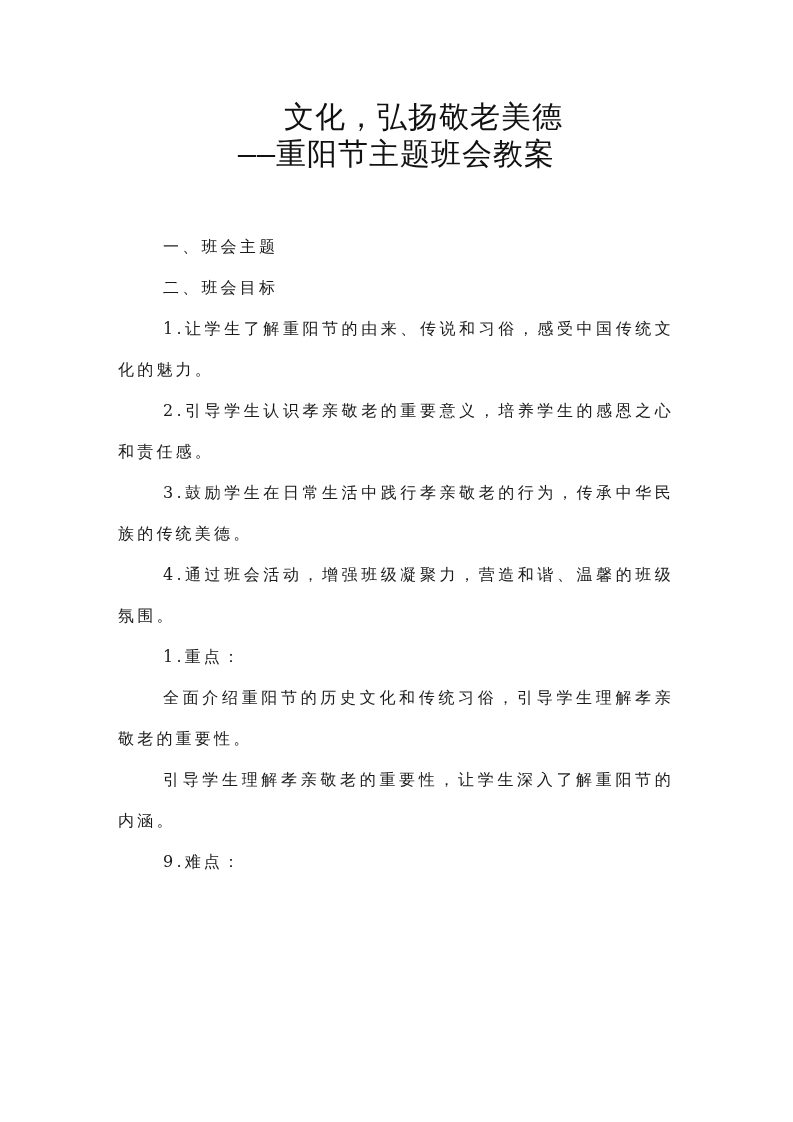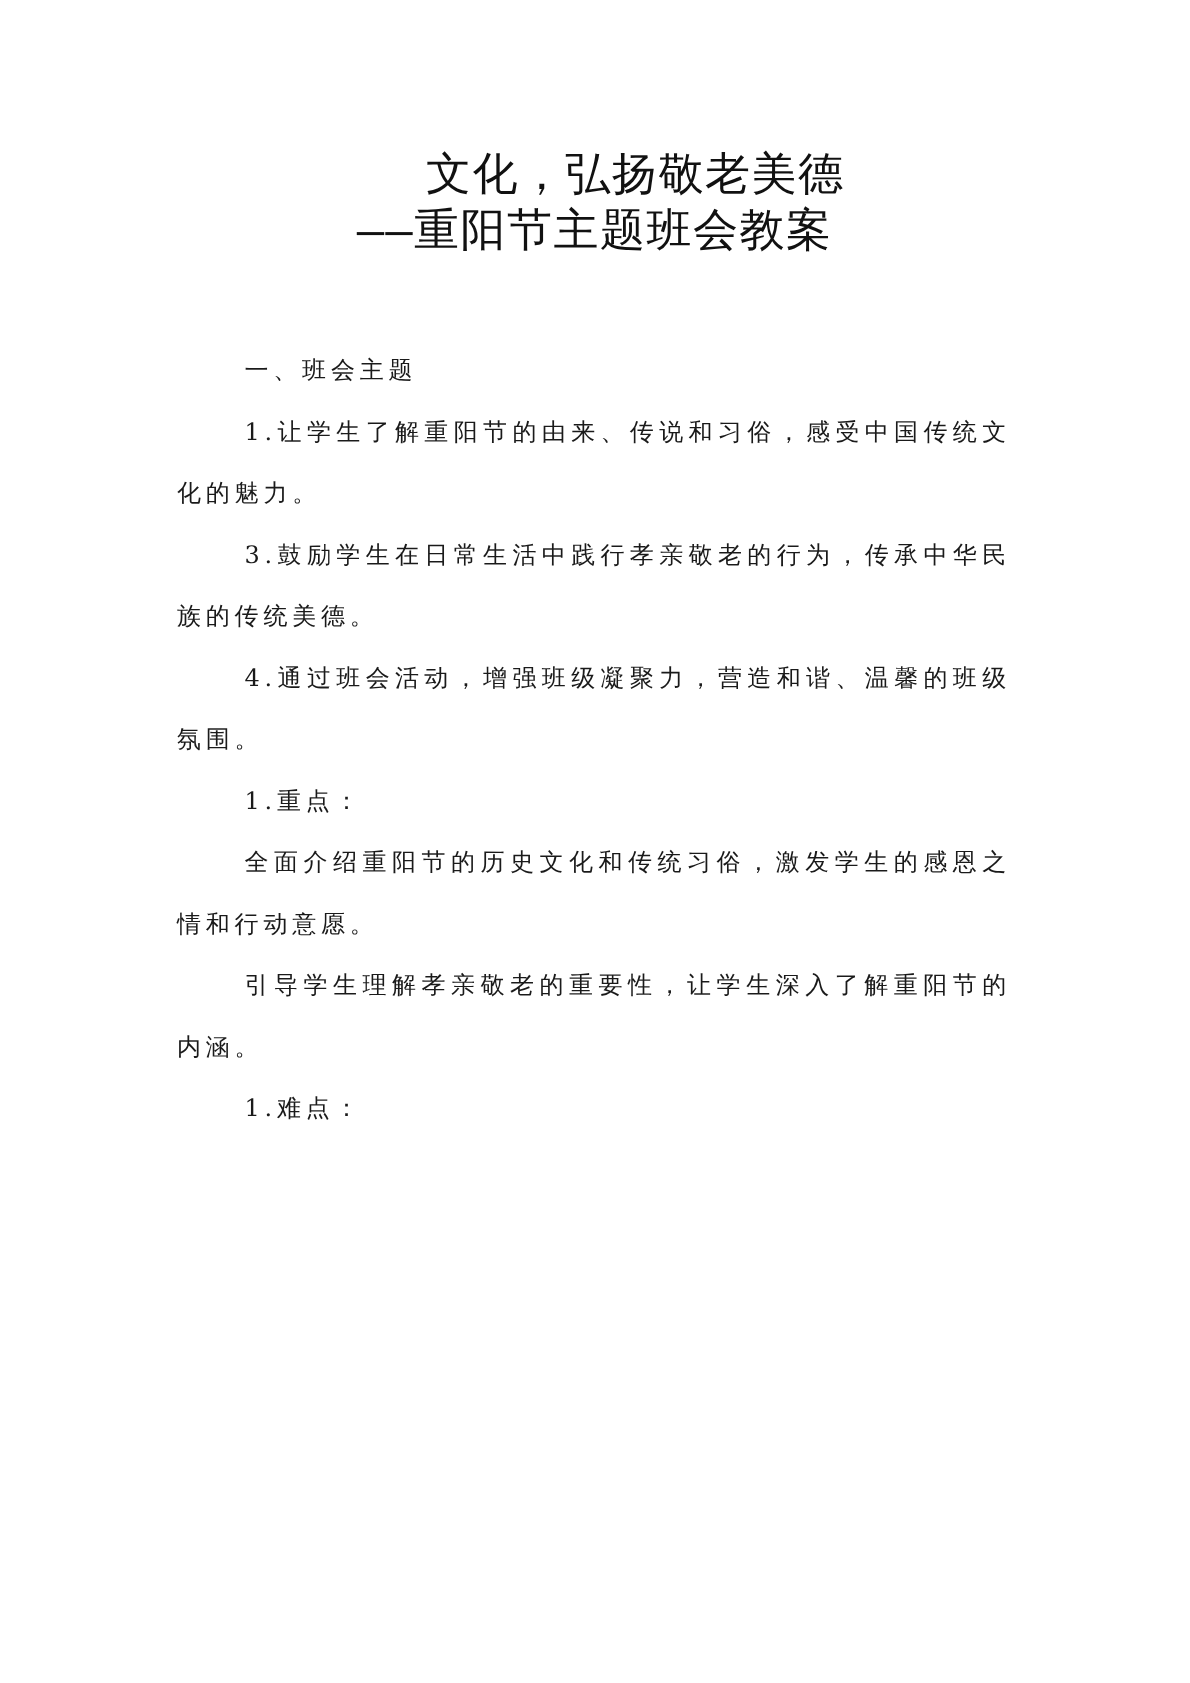--- a/index.html
+++ b/index.html
@@ -53,21 +53,23 @@
   </style>
 </head>
 <body>
 
 <div class="page">
   <div class="title l1">文化，弘扬敬老美德</div>
   <div class="title l2">——重阳节主题班会教案</div>
 
   <div class="body">
     <p class="para indent">一、班会主题</p>
+    <p class="para indent">二、班会目标</p>
     <p class="para indent">1.让学生了解重阳节的由来、传说和习俗，感受中国传统文化的魅力。</p>
+    <p class="para indent">2.引导学生认识孝亲敬老的重要意义，培养学生的感恩之心和责任感。</p>
     <p class="para indent">3.鼓励学生在日常生活中践行孝亲敬老的行为，传承中华民族的传统美德。</p>
     <p class="para indent">4.通过班会活动，增强班级凝聚力，营造和谐、温馨的班级氛围。</p>
     <p class="para indent">1.重点：</p>
-    <p class="para indent">全面介绍重阳节的历史文化和传统习俗，激发学生的感恩之情和行动意愿。</p>
+    <p class="para indent">全面介绍重阳节的历史文化和传统习俗，引导学生理解孝亲敬老的重要性。</p>
     <p class="para indent">引导学生理解孝亲敬老的重要性，让学生深入了解重阳节的内涵。</p>
-    <p class="para indent">1.难点：</p>
+    <p class="para indent">9.难点：</p>
   </div>
 </div>
 
 </body></html>

